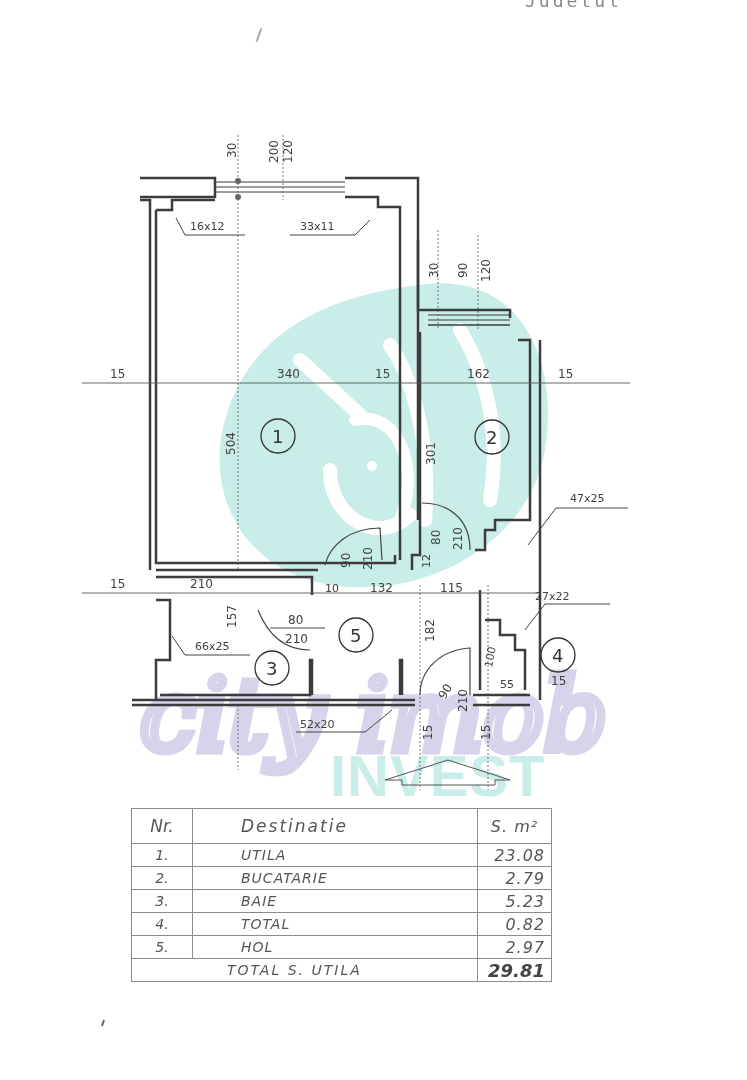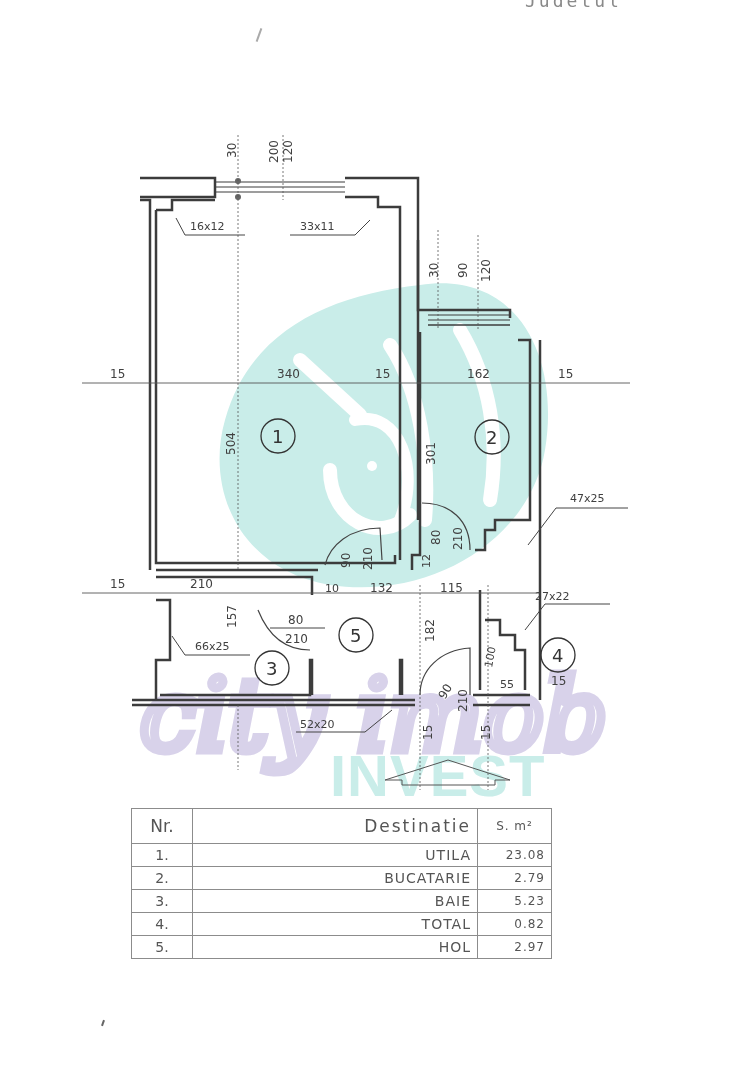--- a/index.html
+++ b/index.html
@@ -11,25 +11,25 @@
   .dim { font-family:"DejaVu Sans", sans-serif; font-size:12px; fill:#404040; }
   .dim-sm { font-family:"DejaVu Sans", sans-serif; font-size:11px; fill:#404040; }
   .room-num { font-family:"DejaVu Sans", sans-serif; font-size:18px; fill:#333; }
   .wm-text { font-family:"Liberation Sans", sans-serif; font-weight:bold; font-size:58px;
              fill:#c9ede9; letter-spacing:1px; }
   .wm-script { font-family:"DejaVu Serif", serif; font-style:italic; font-size:100px;
                fill:none; stroke:#d8d2ea; stroke-width:9; }
   table.areas { position:absolute; left:131px; top:808px; width:421px;
                 border-collapse:collapse; font-family:"DejaVu Sans", sans-serif; color:#555; }
   table.areas td, table.areas th { border:1px solid #8c8c8c; padding:0 6px; height:22px;
-                font-weight:normal; font-size:14px; }
+                font-weight:normal; font-size:14px;font-style:italic; }
   table.areas th { height:34px; font-size:17px; }
   table.areas .c-nr { width:48px; text-align:center; }
-  table.areas .c-dest { width:230px; text-align:right; padding-left:48px; letter-spacing:1px;margin-top:8px; }
-  table.areas .c-area { text-align:right; font-size:12px; letter-spacing:1px; }
+  table.areas .c-dest { width:230px; text-align:left; padding-left:48px; letter-spacing:1px;margin-top:8px; }
+  table.areas .c-area { text-align:right; font-size:16px; letter-spacing:1px; }
   table.areas th.c-dest { padding-left:48px; letter-spacing:2px; }
   table.areas th.c-area { text-align:center; }
   table.areas .total-label { text-align:left; padding-left:95px; letter-spacing:2px; }
   table.areas .total-value { font-weight:bold; font-size:18px; color:#444; text-align:right; }
   .stray { position:absolute; width:2px; height:14px; background:#aaa; transform:rotate(20deg); }
 </style>
 </head>
 <body>
 
 <div class="header-text">Judetul</div>
@@ -195,16 +195,20 @@
   <tr>
     <td class="c-nr">4.</td>
     <td class="c-dest">TOTAL</td>
     <td class="c-area">0.82</td>
   </tr>
   <tr>
     <td class="c-nr">5.</td>
     <td class="c-dest">HOL</td>
     <td class="c-area">2.97</td>
   </tr>
+  <tr>
+    <td colspan="2" class="total-label">TOTAL S. UTILA</td>
+    <td class="total-value">29.81</td>
+  </tr>
 </tbody>
   </table>
 
 <div class="stray" style="left:102px;top:1020px;height:6px;background:#666;"></div>
 
 </body></html>

